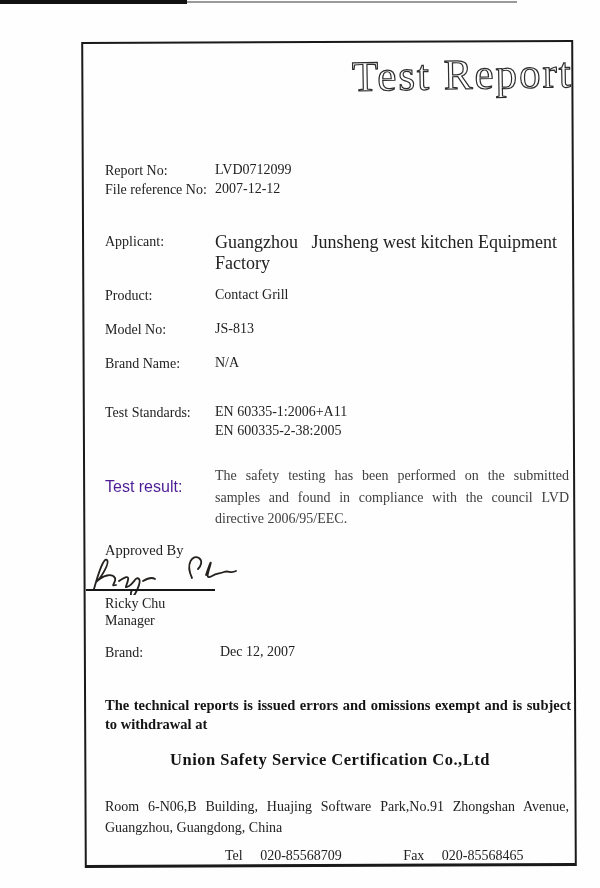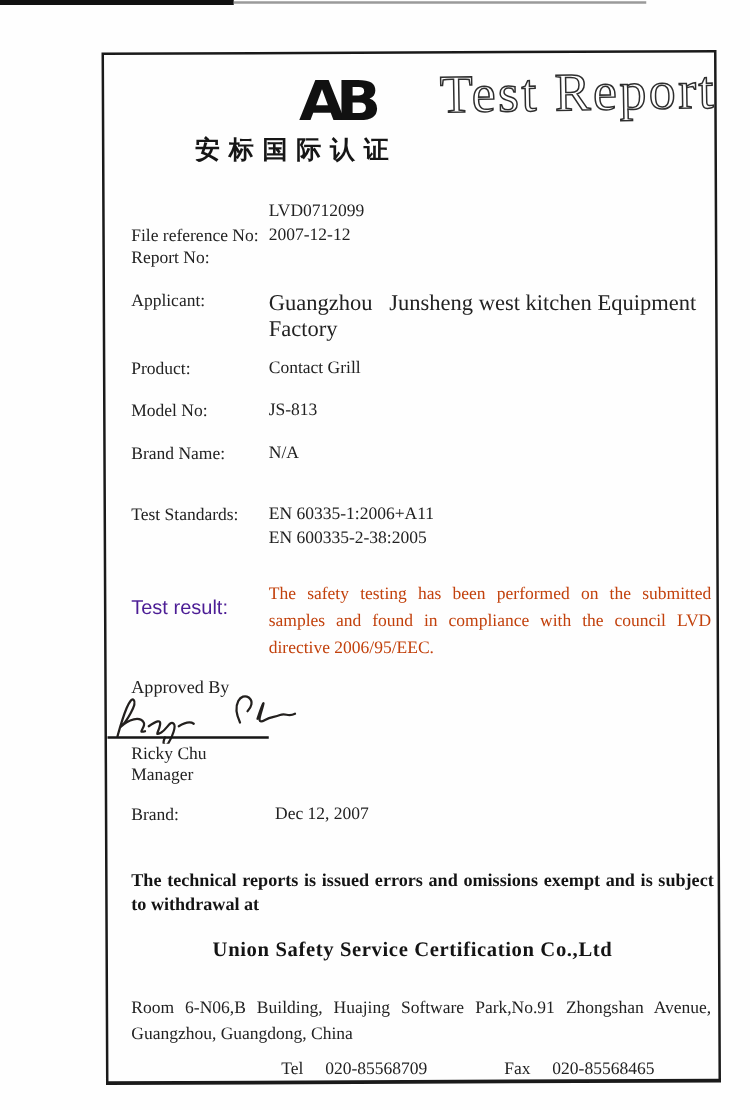--- a/index.html
+++ b/index.html
@@ -32,48 +32,44 @@
   .report-title{
     font-family:"Liberation Serif",serif;font-size:43px;font-weight:bold;
     color:#555;letter-spacing:2px;white-space:nowrap;transform:rotate(-1deg);
   }
   @supports (-webkit-text-stroke: 1px black) {
     .report-title{color:#fff;-webkit-text-stroke:1.2px #2e2e2e;font-weight:normal;}
   }
   .row-label{font-size:14px;color:#222;}
   .row-value{font-size:14px;color:#222;white-space:pre-wrap;}
   .result-label{font-family:"Liberation Sans",sans-serif;font-size:16px;color:#4c1d95;}
-  .para{font-size:14px;line-height:21.5px;text-align:justify;color:#c2410c;}
+  .para{font-size:14px;line-height:21.5px;text-align:justify;color:#404040;}
   .bold-line{font-weight:bold;font-size:14.5px;color:#141414;}
   .bold-para{font-weight:bold;font-size:14.5px;line-height:18.5px;text-align:justify;color:#141414;}
   .company{font-weight:bold;font-size:16.5px;color:#141414;text-align:center;letter-spacing:0.5px;}
   .address{font-size:14px;line-height:21px;text-align:justify;color:#222;}
   .telfax{font-size:14px;color:#222;white-space:nowrap;}
   .telfax span{display:inline-block;}
   .sig-underline{position:absolute;left:86px;top:589px;width:129px;height:2px;background:#161616;}
   .sig-svg{position:absolute;left:88px;top:551px;}
 </style>
 </head>
 <body>
 
 <div class="page">
 
   <div class="scan-bar"></div>
   <div class="scan-bar-faint"></div>
 
   <div class="border-box"></div>
 
-  <div class="abs" style="left:142px;top:60px;width:190px;text-align:center;">
-    <div class="logo-ab" style="margin-left:52px;">AB</div>
-    <div class="logo-cn">安标国际认证</div>
-  </div>
 
   <div class="abs report-title" style="left:352px;top:50px;">Test Report</div>
 
-  <div class="abs row-label" style="left:105px;top:163px;margin-top:36px;">Report No:</div>
+  <div class="abs row-label" style="left:105px;top:163px;">Report No:</div>
   <div class="abs row-value" style="left:215px;top:162px;">LVD0712099</div>
 
   <div class="abs row-label" style="left:105px;top:182px;">File reference No:</div>
   <div class="abs row-value" style="left:215px;top:181px;">2007-12-12</div>
 
   <div class="abs row-label" style="left:105px;top:234px;">Applicant:</div>
   <div class="abs row-value" style="left:215px;top:232px;font-size:18px;">Guangzhou   Junsheng west kitchen Equipment Factory</div>
 
   <div class="abs row-label" style="left:105px;top:288px;">Product:</div>
   <div class="abs row-value" style="left:215px;top:287px;">Contact Grill</div>

